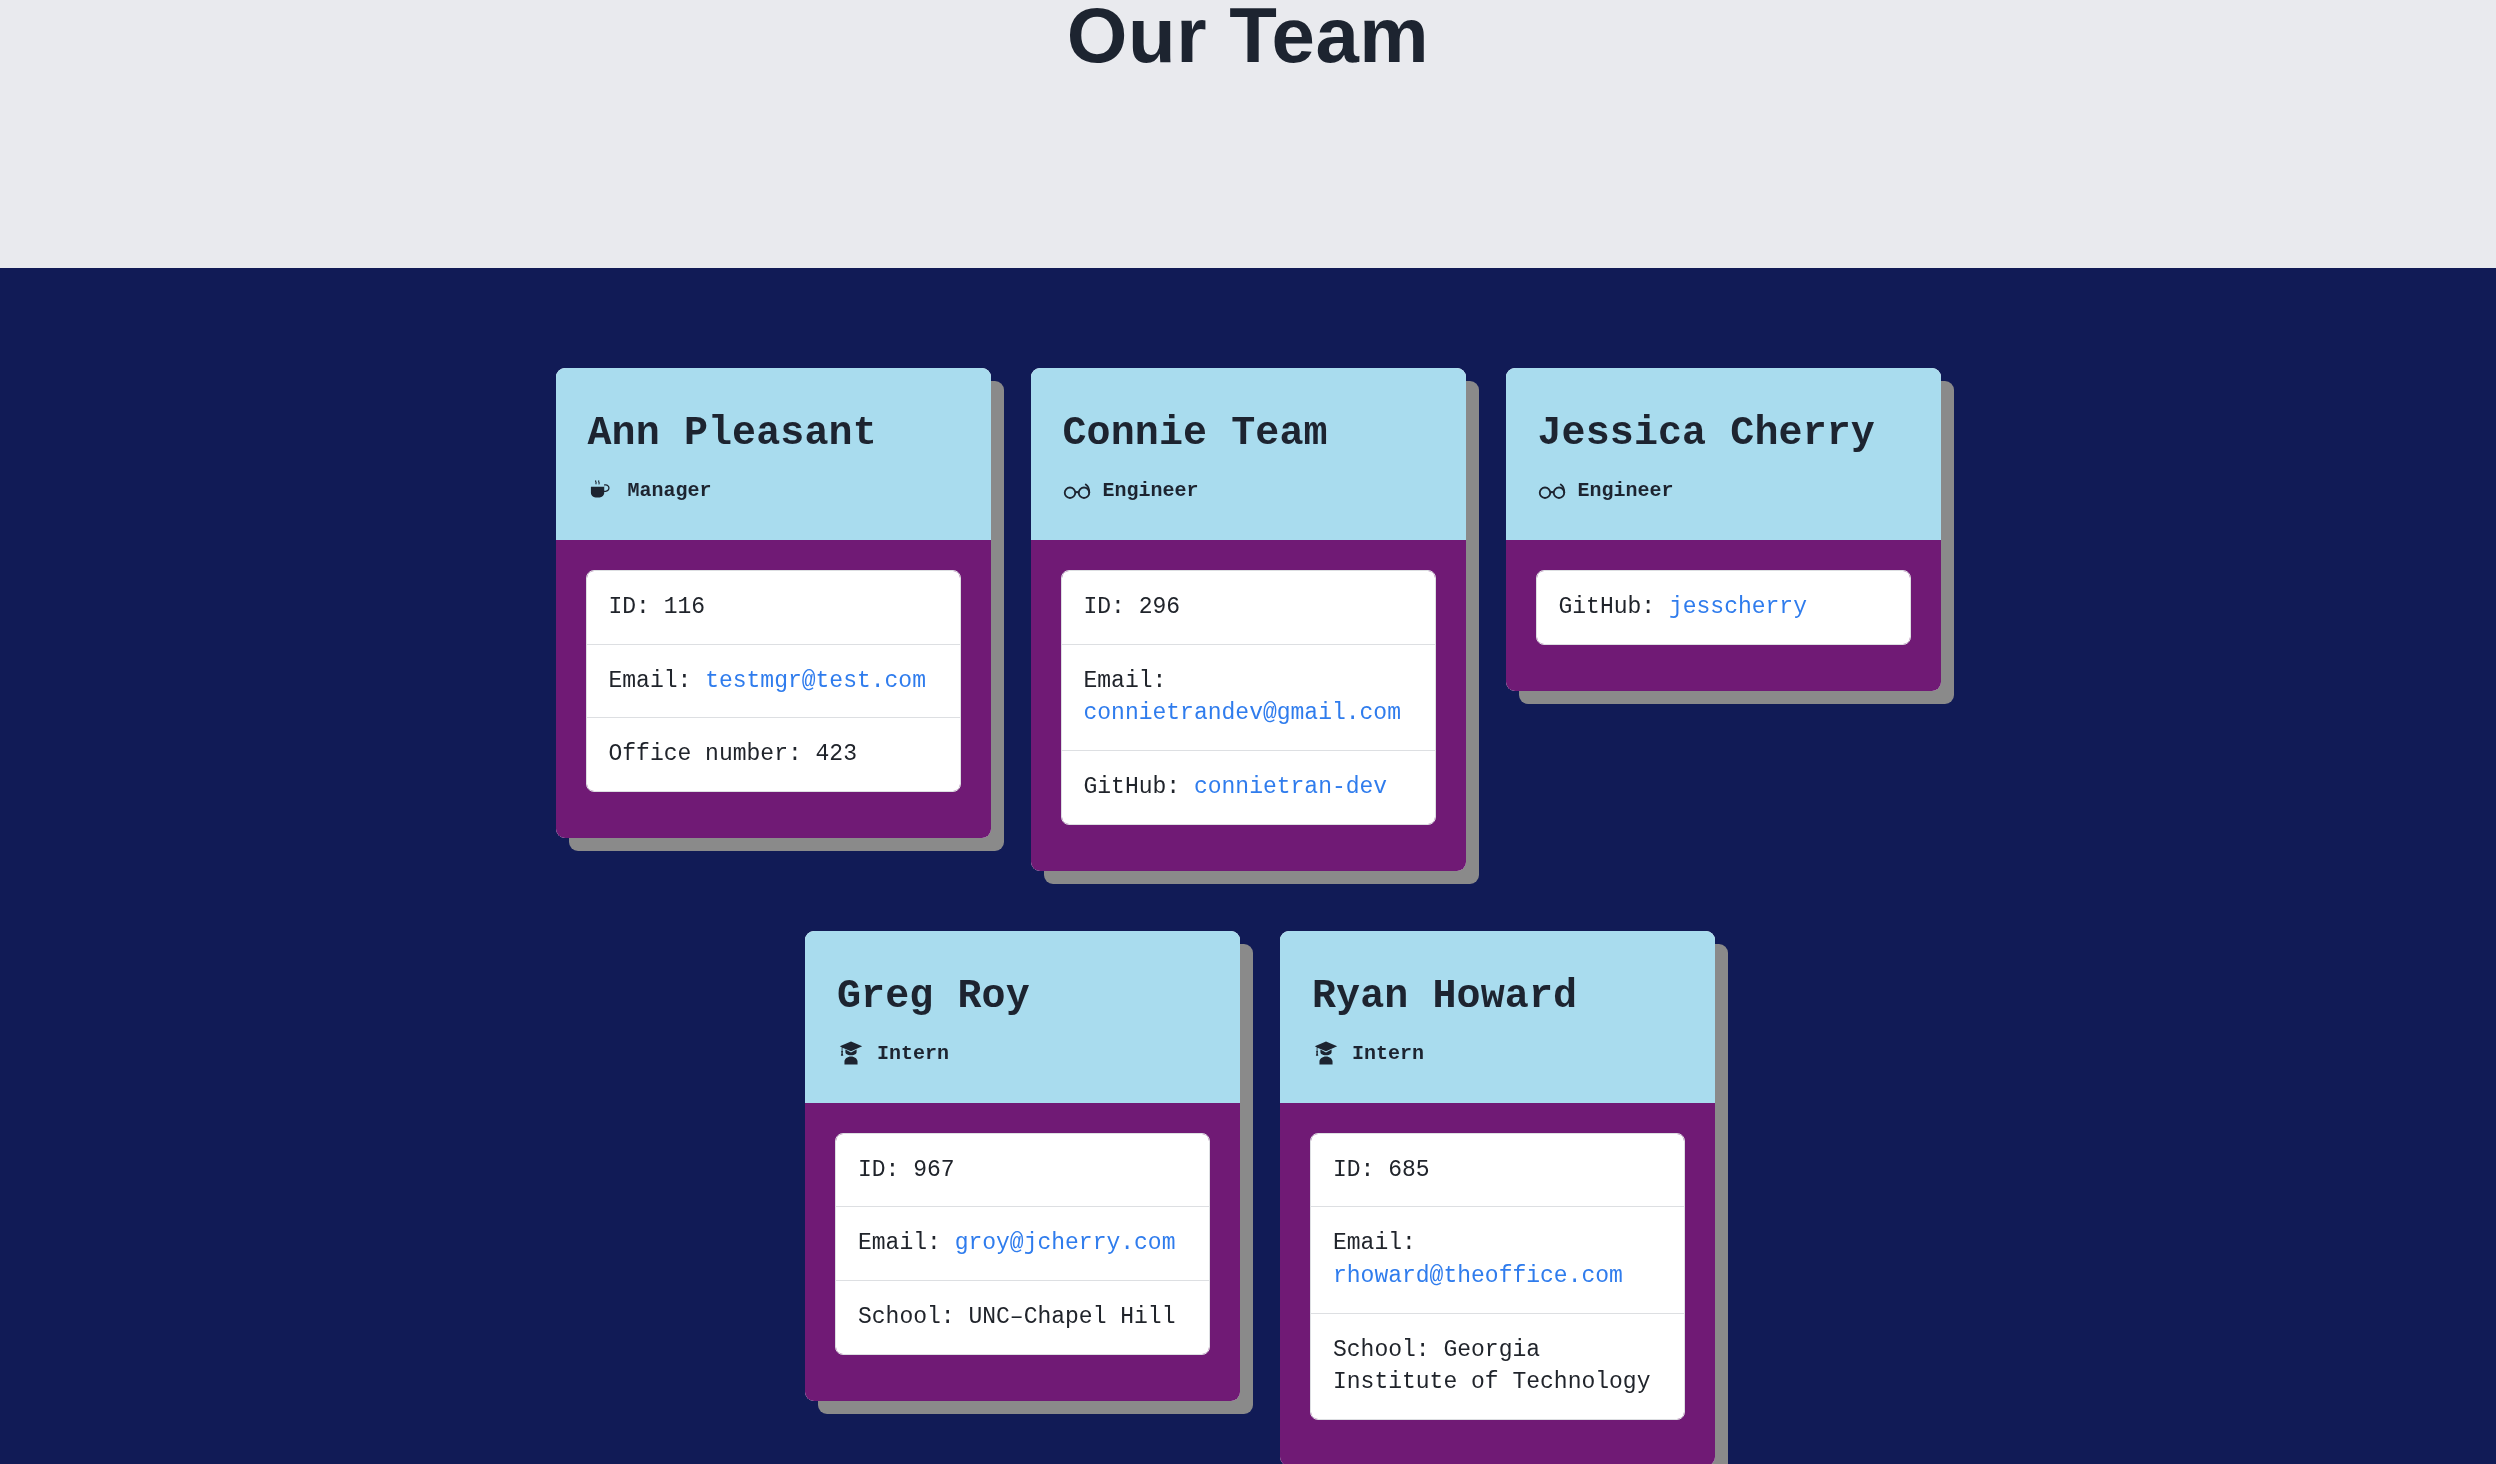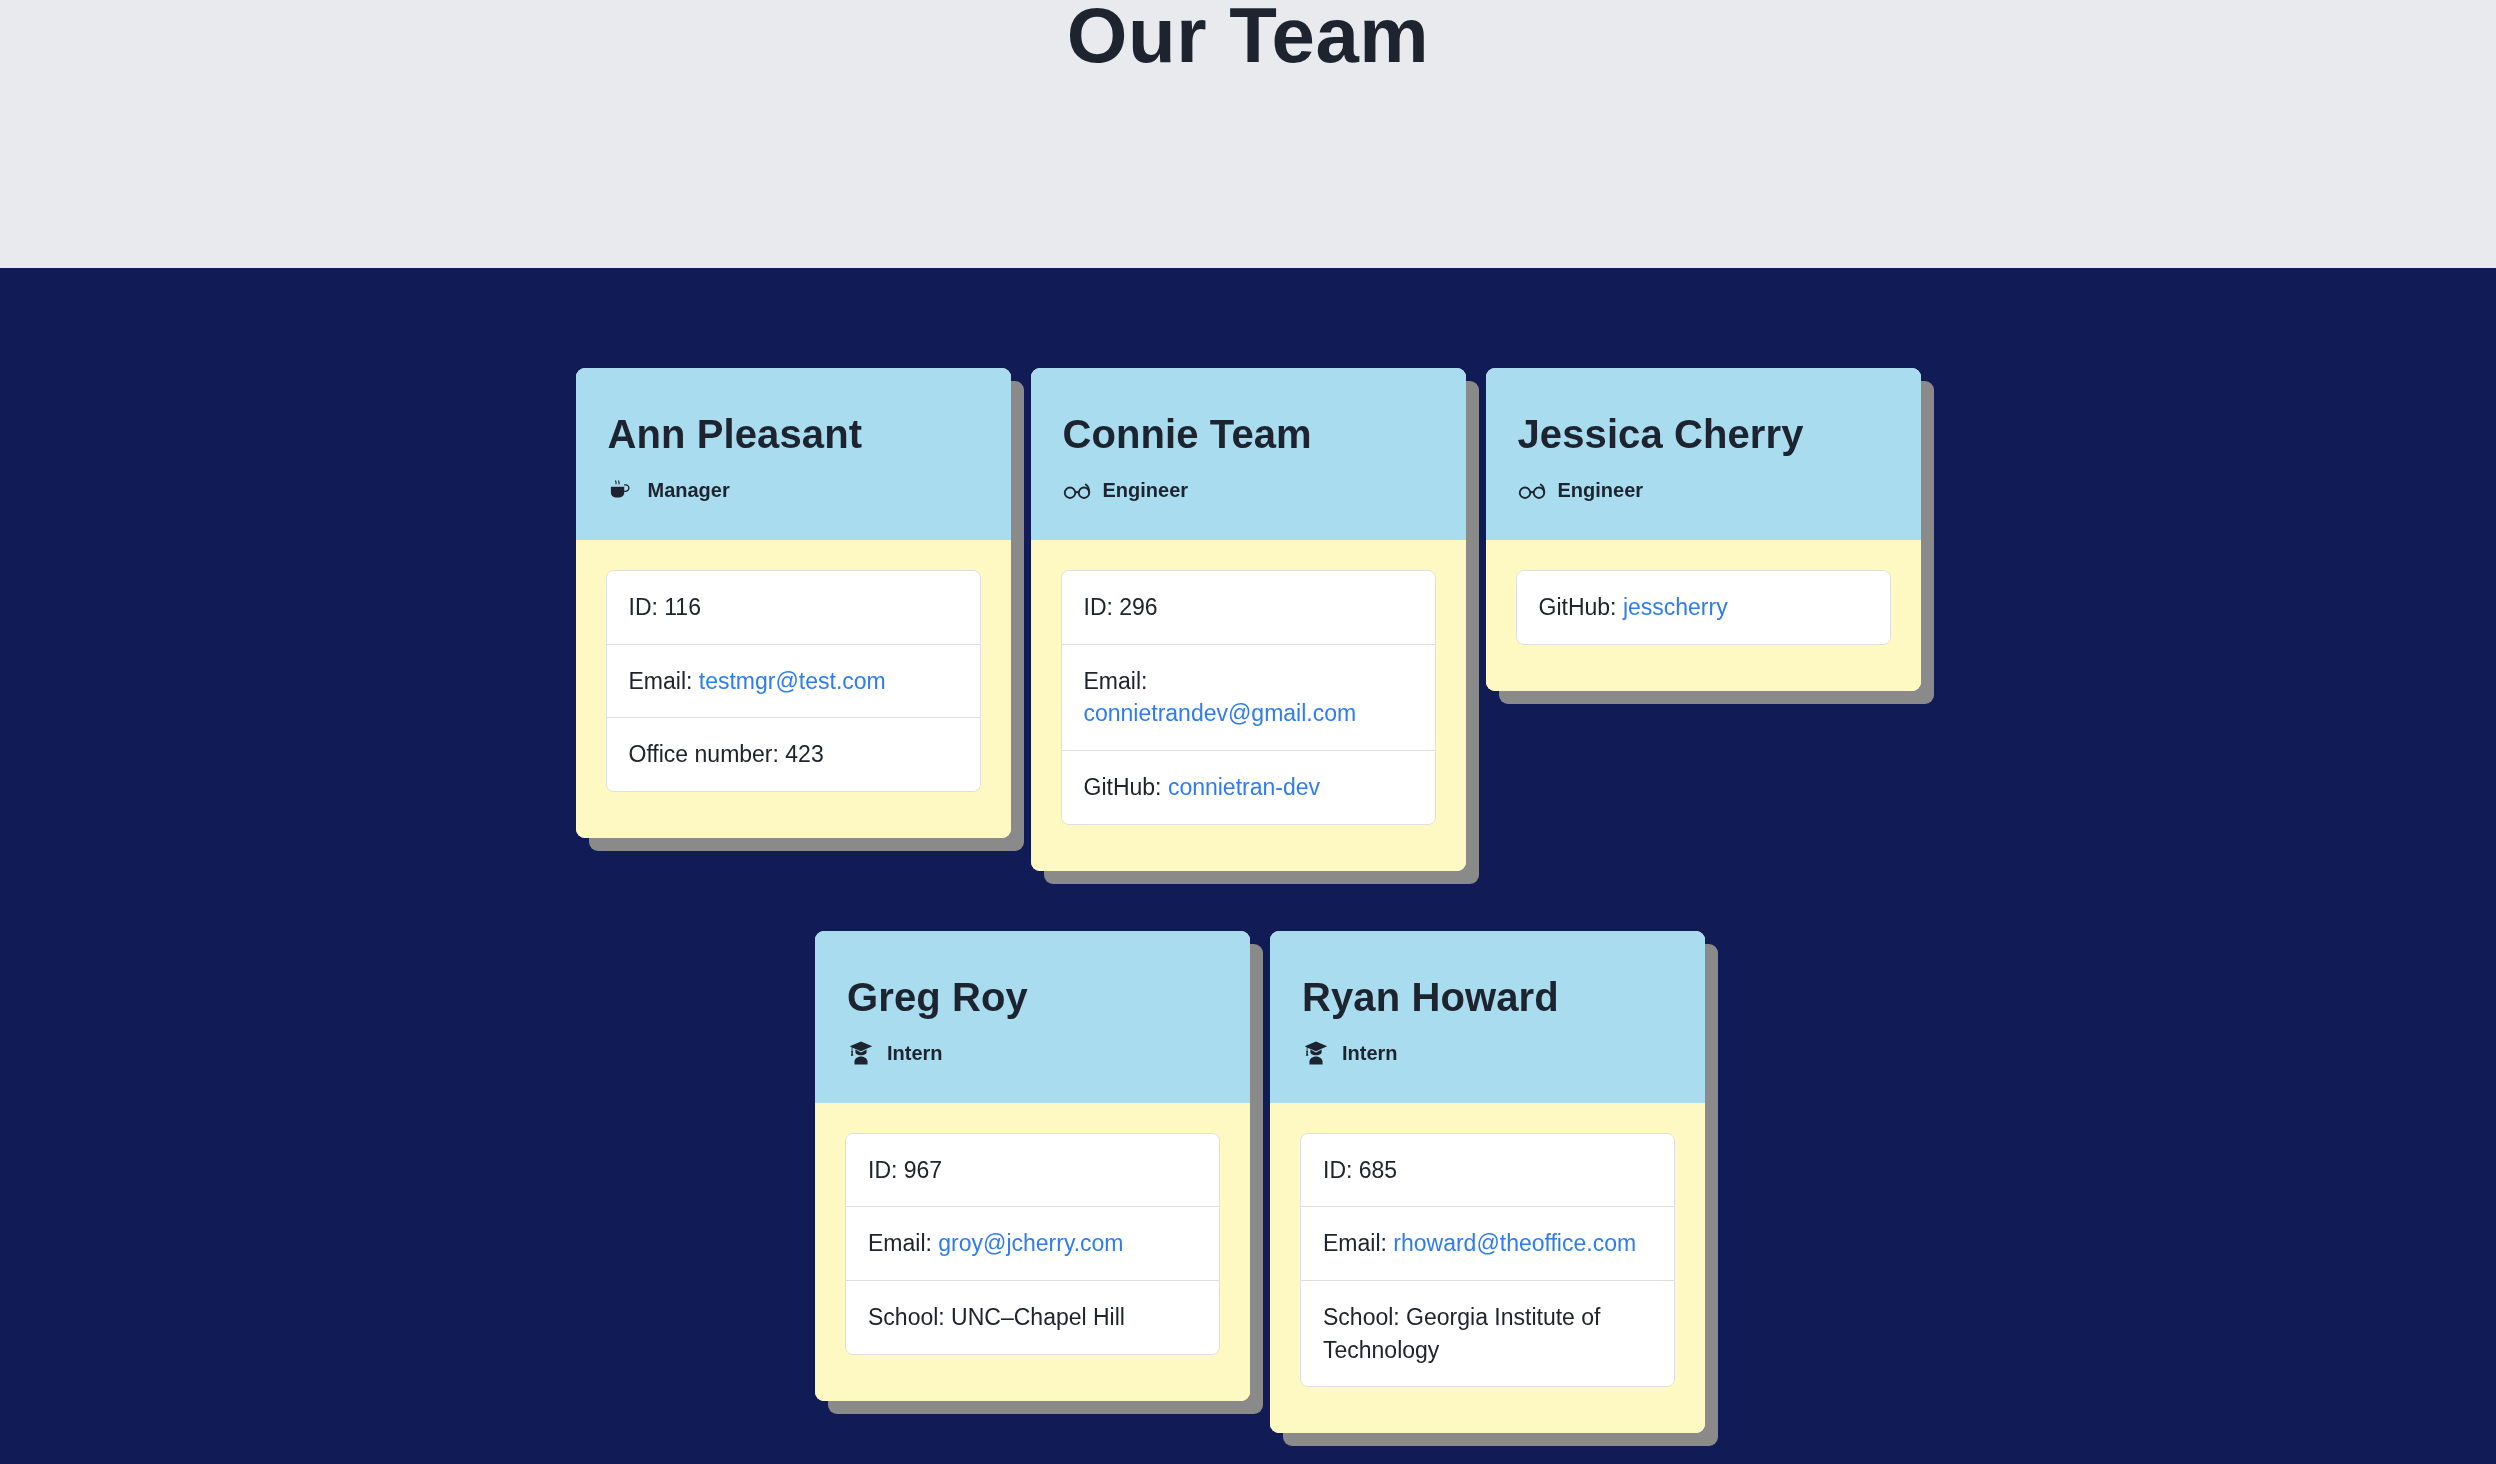--- a/index.html
+++ b/index.html
@@ -30,21 +30,22 @@
     letter-spacing: 0.5px;
     line-height: 1;
     margin-top: -4px;
   }
   .team-area {
     padding: 100px 0 0 0;
   }
   .card-row {
     display: flex;
     justify-content: center;
-    gap: 20px;
+    gap: 40px;
+    font-family: Liberation Mono, monospace;
   }
   .card-row + .card-row { margin-top: 60px; margin-left: 24px; }
 
   .card {
     width: 435px;
     background: #ffffff;
     border-radius: 9px;
     box-shadow: 13px 13px 0 0 #8a8a8a;
     overflow: hidden;
     display: flex;
@@ -77,21 +78,21 @@
     align-items: center;
     justify-content: center;
     width: 28px;
     height: 28px;
     flex: none;
     color: #1d2430;
   }
   .role-icon svg { display: block; }
 
   .card-body {
-    background: #fef9c3;
+    background: #701a75;
     padding: 30px 30px 46px 30px;
     flex: 1;
   }
   .list-group {
     border: 1px solid #dddfe2;
     border-radius: 8px;
     overflow: hidden;
   }
   .list-item {
     padding: 20px 22px;

